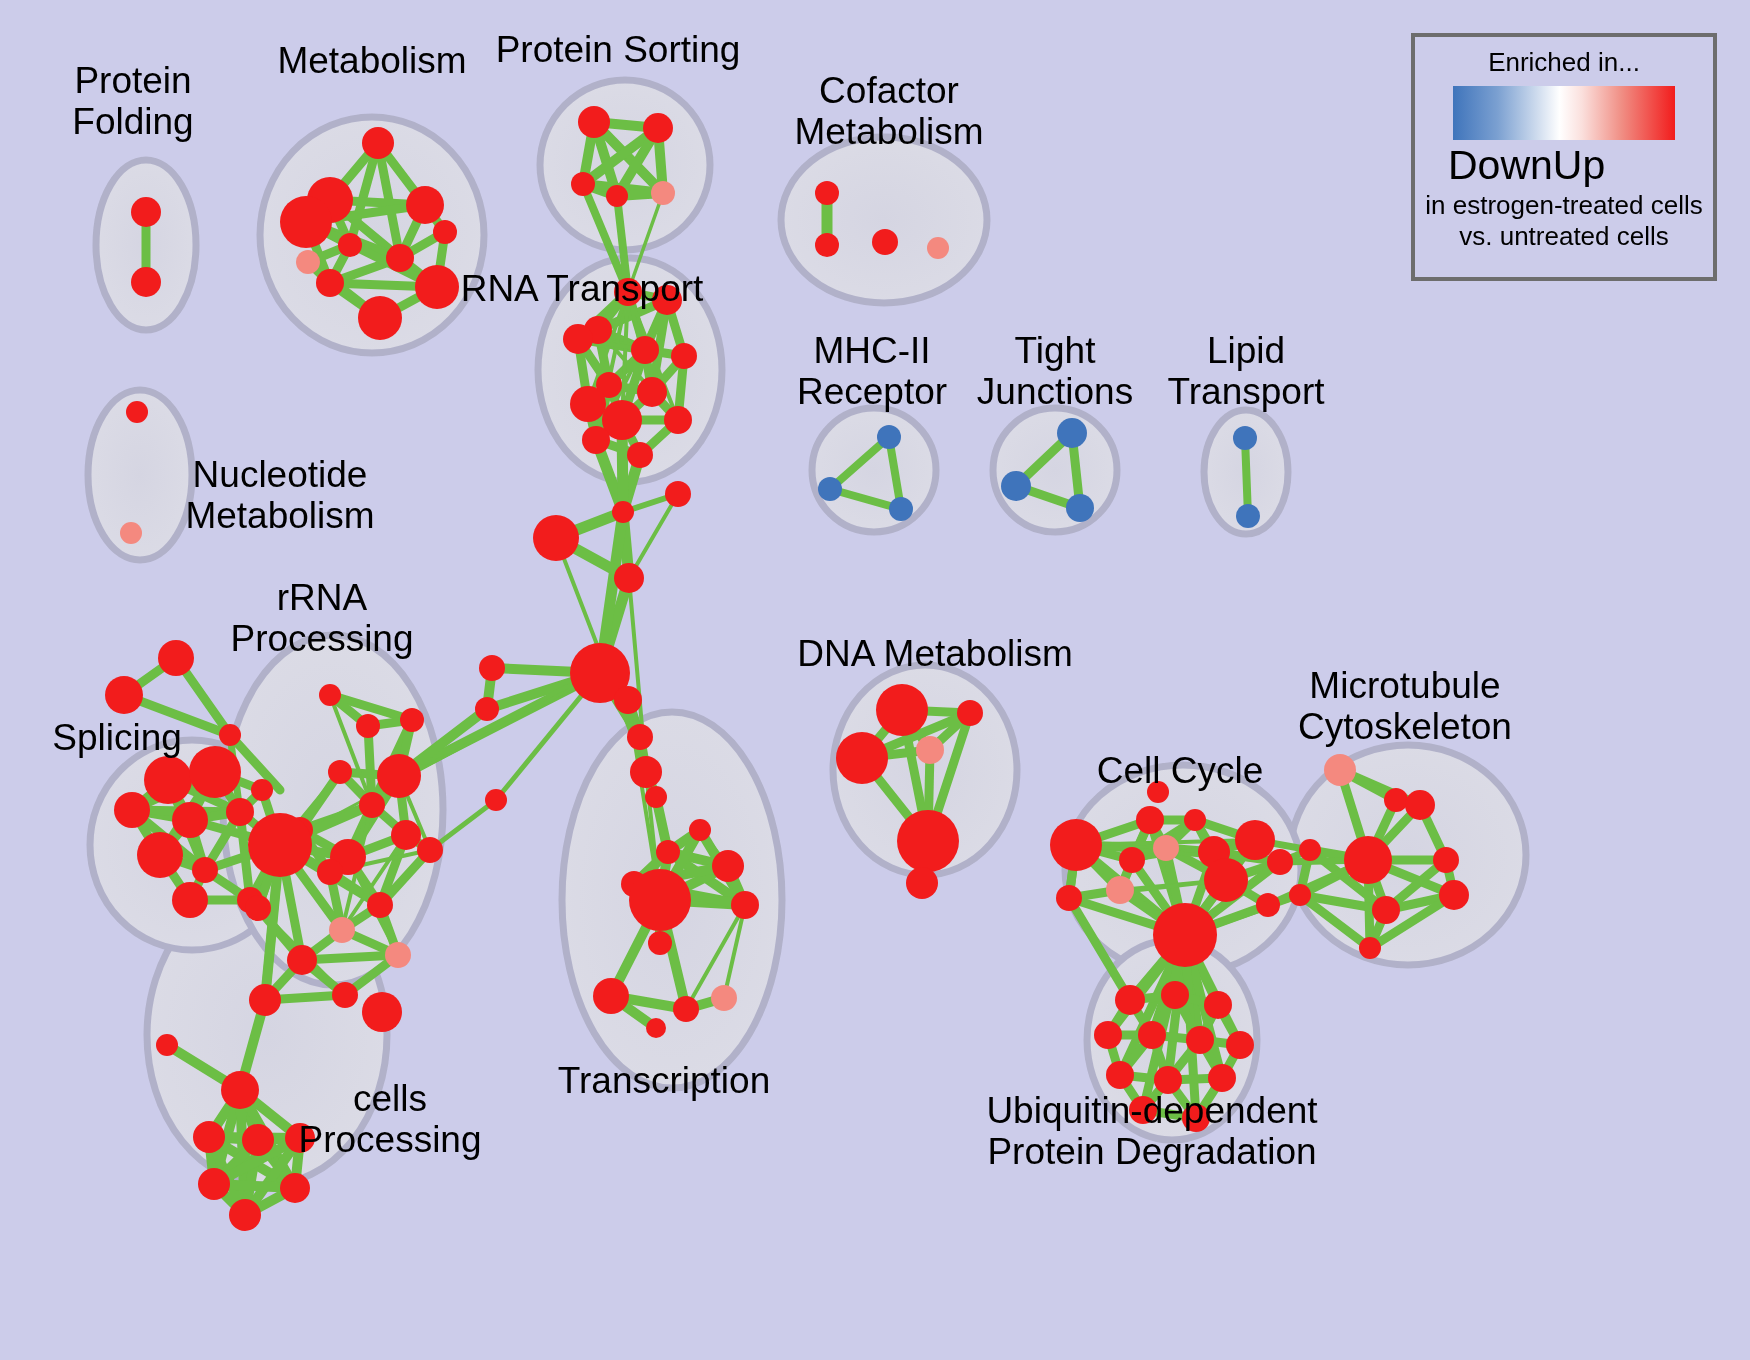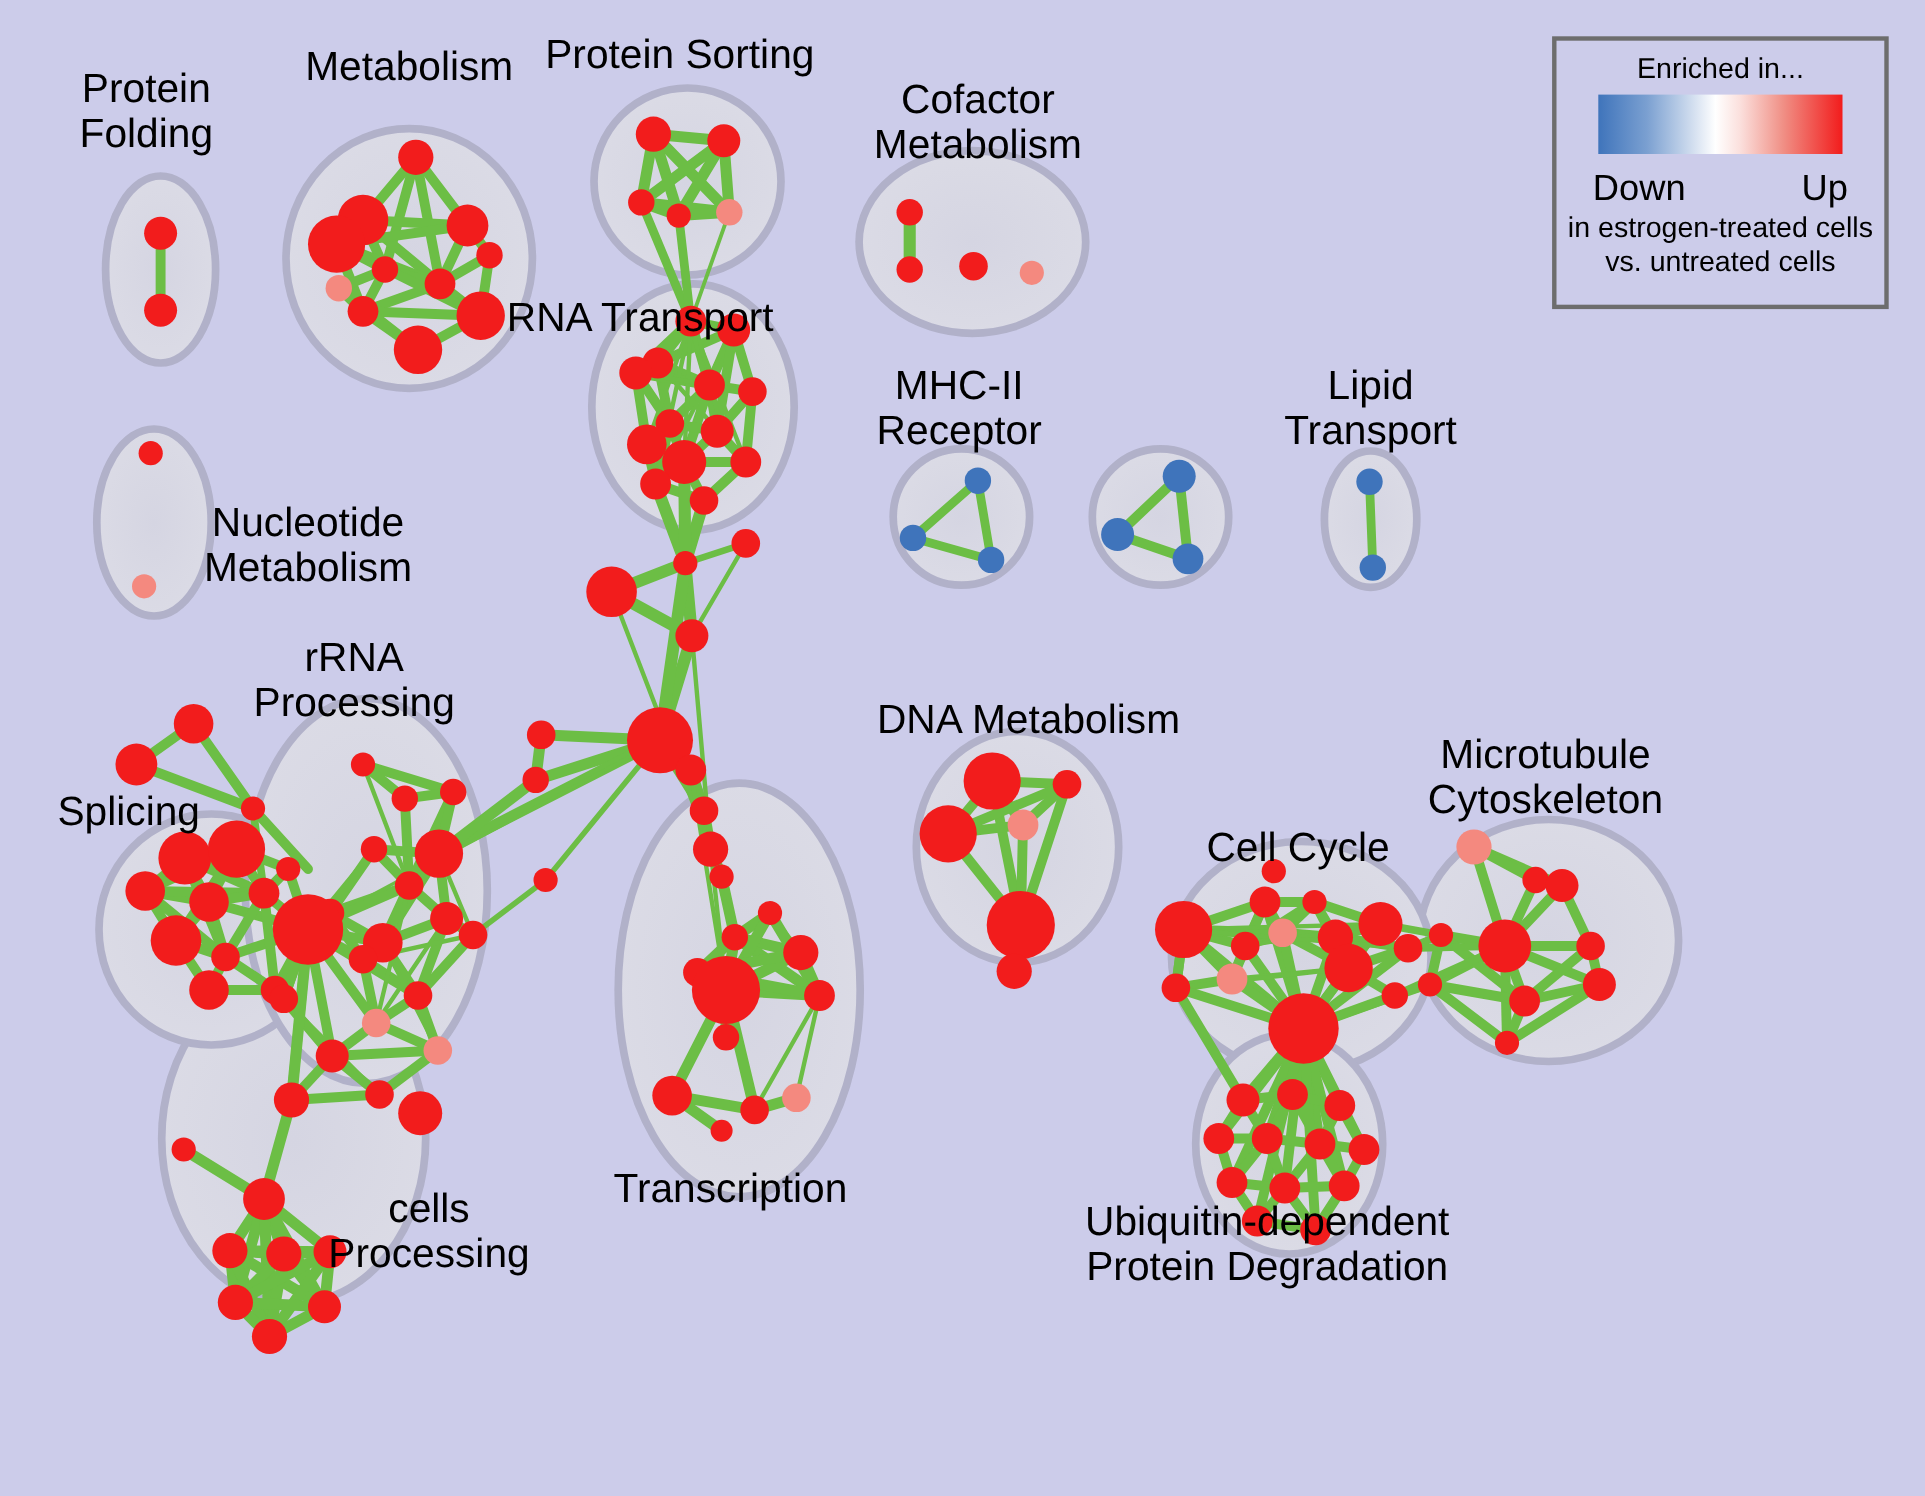--- a/index.html
+++ b/index.html
@@ -25,21 +25,21 @@
     background:#ccccea;
     box-sizing:border-box;
     display:flex;flex-direction:column;align-items:center;
     padding-top:10px;
   }
   #legend .title{font-size:26px;color:#000;}
   #legend .bar{
     width:222px;height:54px;margin-top:8px;
     background:linear-gradient(to right,#3f74bb 0%,#7ba0d1 20%,#cfdcee 38%,#ffffff 48%,#fbe0dd 58%,#f08e84 76%,#f21c1c 100%);
   }
-  #legend .ends{width:232px;display:flex;justify-content:space-between;margin-top:12px;font-size:33px;}
+  #legend .ends{width:232px;display:flex;margin-top:2px;font-size:41px;}
   #legend .sub{font-size:26px;margin-top:2px;text-align:center;line-height:1.1;}
 </style>
 </head>
 <body>
 
 <div id="stage">
 
   <svg viewBox="0 0 1750 1360">
     <defs>
       <radialGradient id="hullg" cx="50%" cy="50%" r="60%">
@@ -683,20 +683,22 @@
 Folding</div>
   <div class="cluster-label" style="left:372px;top:40px;">Metabolism</div>
   <div class="cluster-label" style="left:618px;top:29px;">Protein Sorting</div>
   <div class="cluster-label" style="left:889px;top:70px;">Cofactor
 Metabolism</div>
   <div class="cluster-label" style="left:582px;top:228px;margin-top:40px;">RNA Transport</div>
   <div class="cluster-label" style="left:280px;top:412px;margin-top:42px;">Nucleotide
 Metabolism</div>
   <div class="cluster-label" style="left:872px;top:330px;">MHC-II
 Receptor</div>
+  <div class="cluster-label" style="left:1055px;top:330px;">Tight
+Junctions</div>
   <div class="cluster-label" style="left:1246px;top:330px;">Lipid
 Transport</div>
   <div class="cluster-label" style="left:322px;top:577px;">rRNA
 Processing</div>
   <div class="cluster-label" style="left:117px;top:717px;">Splicing</div>
   <div class="cluster-label" style="left:935px;top:633px;">DNA Metabolism</div>
   <div class="cluster-label" style="left:1405px;top:665px;">Microtubule
 Cytoskeleton</div>
   <div class="cluster-label" style="left:1180px;top:750px;">Cell Cycle</div>
   <div class="cluster-label" style="left:664px;top:1060px;">Transcription</div>

